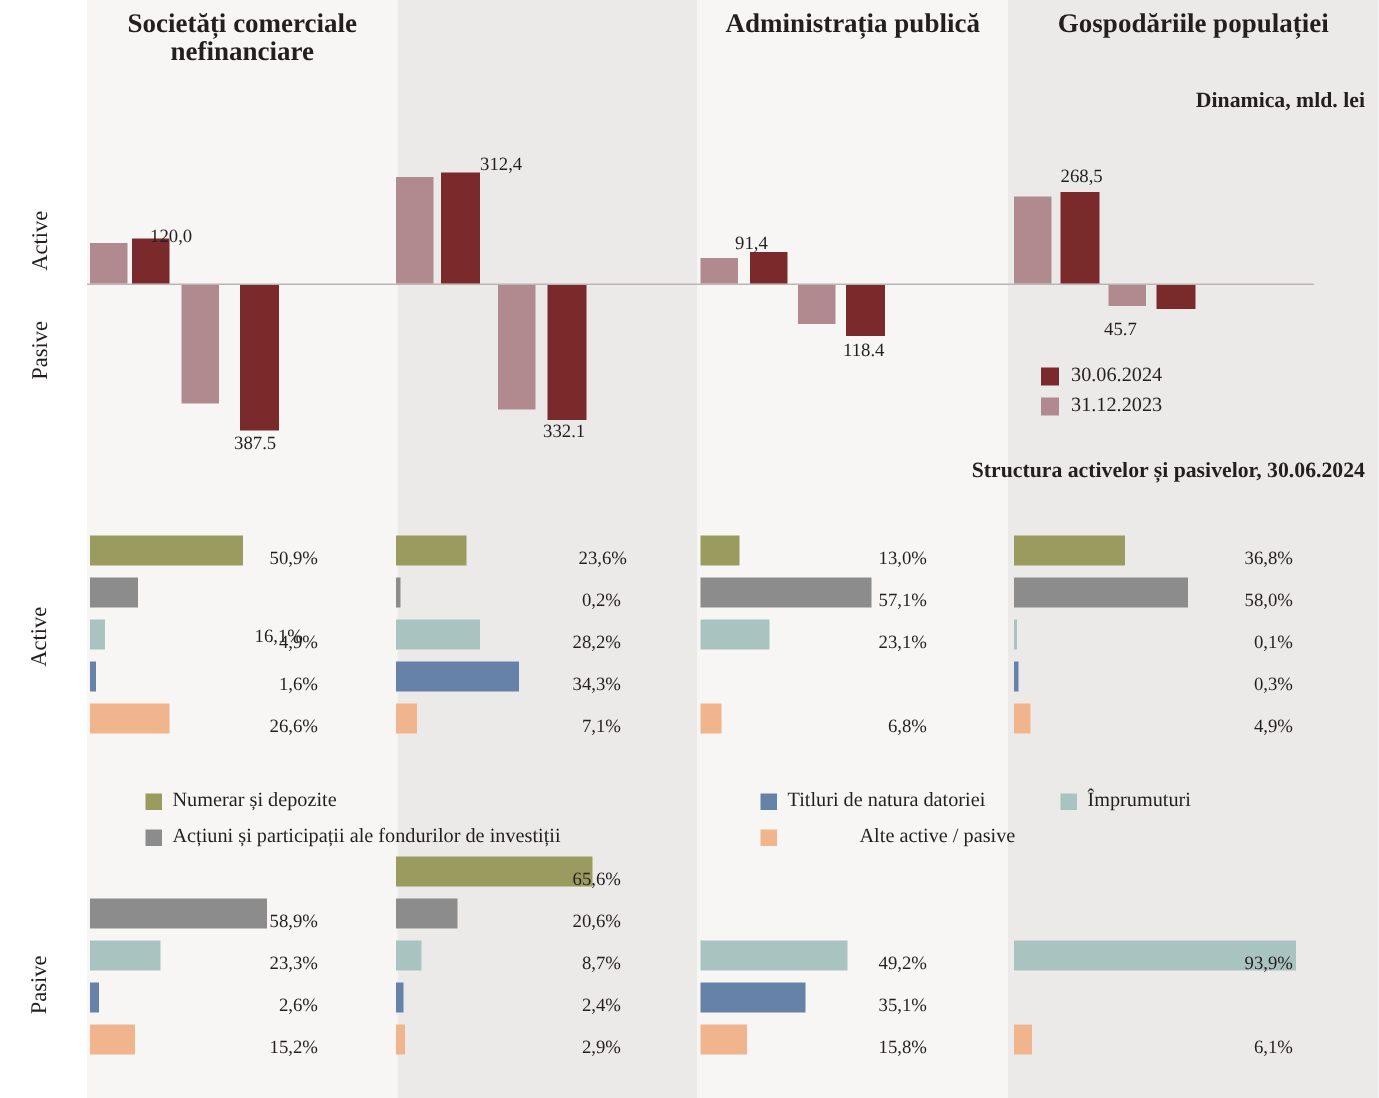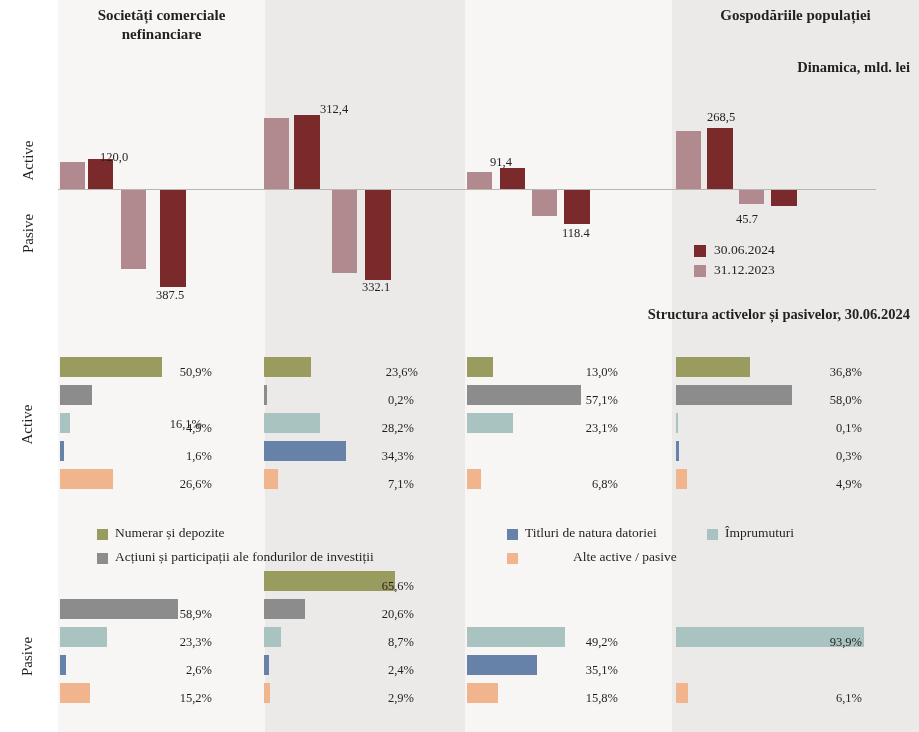--- a/index.html
+++ b/index.html
@@ -13,21 +13,21 @@
   }
   #canvas{position:relative;width:919px;height:732px;}
 
   
   .panel{position:absolute;top:0;height:732px;background:#f7f6f5;}
   .panel.alt{background:#eceae9;}
 
   
   .col-header{
     position:absolute;top:6px;text-align:center;
-    font-size:15px;line-height:19px;font-weight:bold;
+    font-size:18px;line-height:19px;font-weight:bold;
     color:#231f20;
   }
 
   
   .section-title{
     position:absolute;font-size:14.5px;font-weight:bold;color:#231f20;
     text-align:right;
   }
 
   
@@ -59,20 +59,23 @@
 
 <div id="canvas">
 
   <div class="panel" style="left:58px;width:207px;"></div>
   <div class="panel alt" style="left:265px;width:200px;"></div>
   <div class="panel" style="left:465px;width:207px;"></div>
   <div class="panel alt" style="left:672px;width:247px;"></div>
 
   <div class="col-header" style="left:58px;width:207px;">
     <span>Societăți comerciale nefinanciare</span>
+  </div>
+  <div class="col-header" style="left:465px;width:207px;">
+    <span>Administrația publică</span>
   </div>
   <div class="col-header" style="left:672px;width:247px;">
     <span>Gospodăriile populației</span>
   </div>
 
   <div class="section-title" style="left:600px;top:59px;width:310px;">Dinamica, mld. lei</div>
 
   <div class="vlabel" style="left:-7px;top:152px;width:70px;">Active</div>
   <div class="vlabel" style="left:-7px;top:225px;width:70px;">Pasive</div>
 

